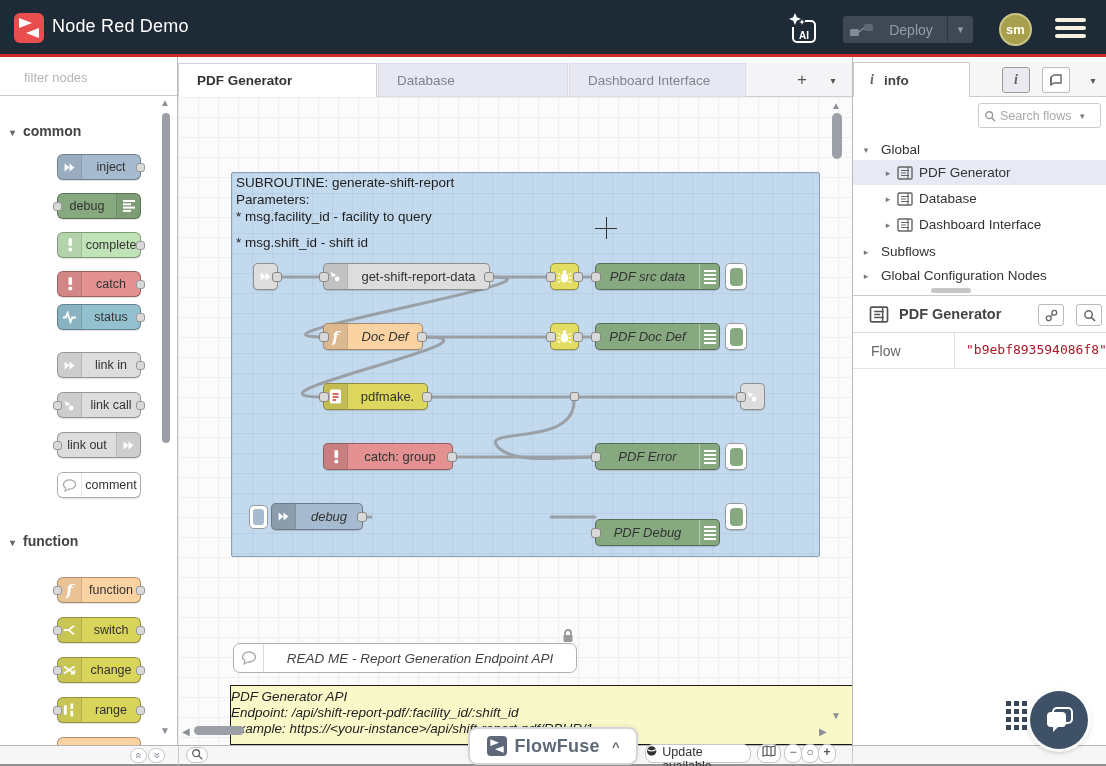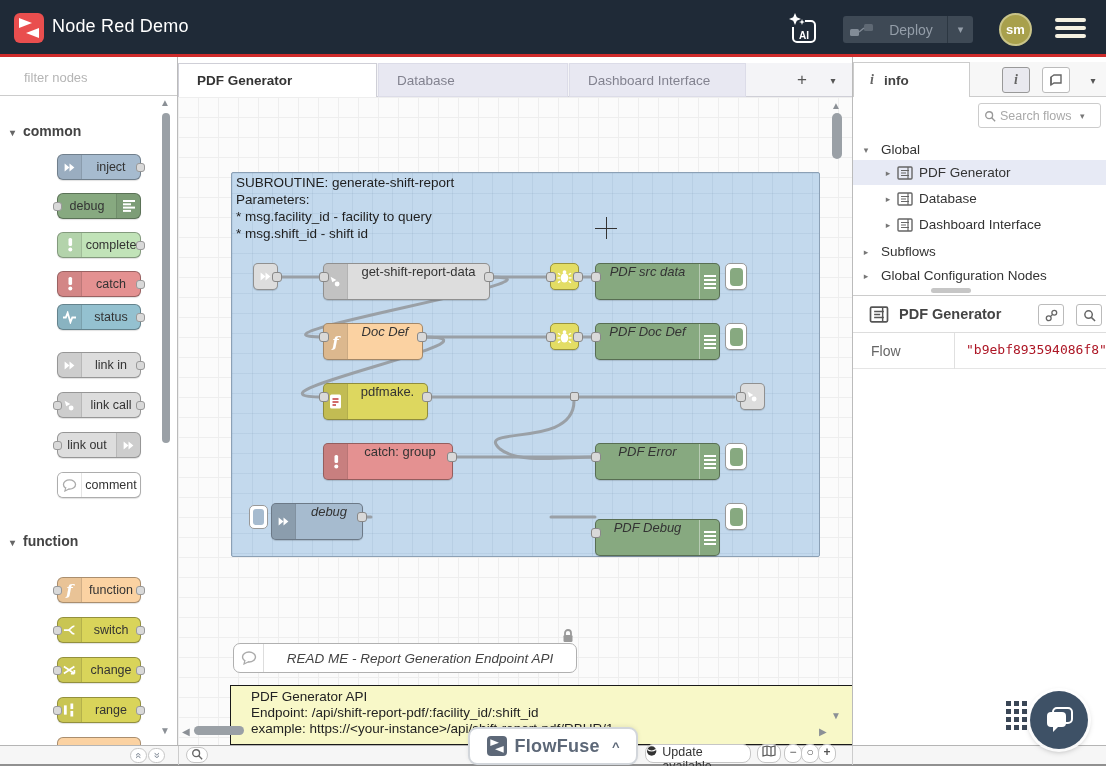--- a/index.html
+++ b/index.html
@@ -42,40 +42,40 @@
   #tab-add { position:absolute; left:612px; top:5px; width:24px; height:24px; font-size:17px; color:#555; text-align:center; line-height:24px; cursor:pointer; }
   #tab-menu { position:absolute; left:645px; top:8px; width:20px; height:20px; font-size:10px; color:#555; text-align:center; line-height:20px; cursor:pointer; }
 
   
   #canvas { position:absolute; left:178px; top:97px; width:674px; height:648px; overflow:hidden; background-color:#fbfbfb;
     background-image:linear-gradient(#eeeeee 1px,transparent 1px),linear-gradient(90deg,#eeeeee 1px,transparent 1px); background-size:20px 20px; }
   #group-rect { position:absolute; left:53px; top:75px; width:589px; height:385px; background:#c3d9ed; border:1px solid #8ba0b5; border-radius:2px;
     background-image:linear-gradient(rgba(90,120,150,.10) 1px,transparent 1px),linear-gradient(90deg,rgba(90,120,150,.10) 1px,transparent 1px); background-size:20px 20px; }
   .gline { position:absolute; left:58px; font-size:13.5px; color:#1e1e1e; white-space:nowrap; }
   #wires { position:absolute; left:0; top:0; pointer-events:none; }
-  .cnode { position:absolute; height:37px; border:1px solid rgba(0,0,0,.35); border-radius:5px; display:flex; font-size:13px; color:#333; box-shadow:0 1px 1px rgba(0,0,0,.15); cursor:grab; }
+  .cnode { position:absolute; height:27px; border:1px solid rgba(0,0,0,.35); border-radius:5px; display:flex; align-items:center; font-size:13px; color:#333; box-shadow:0 1px 1px rgba(0,0,0,.15); cursor:grab; }
   .cnode .strip { width:24px; align-self:stretch; display:flex; align-items:center; justify-content:center; background:rgba(0,0,0,.12); border-right:1px solid rgba(0,0,0,.08); border-radius:4px 0 0 4px; }
   .cnode .clabel { flex:1; text-align:center; padding:0 4px; white-space:nowrap; }
   .cnode .lines-strip { width:20px; align-self:stretch; display:flex; flex-direction:column; align-items:center; justify-content:center; gap:2px; border-left:1px solid rgba(255,255,255,.4); }
   .cnode .lines-strip i { display:block; width:12px; height:2px; background:#fff; }
   .cport { position:absolute; top:8px; width:10px; height:10px; background:#d9d9d9; border:1px solid #888; border-radius:3px; }
   .cport.l { left:-5px; } .cport.r { right:-5px; }
   .italic { font-style:italic; }
   .toggle-btn { position:absolute; width:22px; height:27px; background:#fff; border:1px solid #999; border-radius:5px; display:flex; align-items:center; justify-content:center; cursor:pointer; box-shadow:0 1px 1px rgba(0,0,0,.15); }
   .toggle-btn i { display:block; width:13px; height:18px; background:#87a980; border-radius:4px; }
   .inject-btn { position:absolute; width:19px; height:24px; background:#fff; border:1px solid #999; border-radius:5px; display:flex; align-items:center; justify-content:center; cursor:pointer; }
   .inject-btn i { display:block; width:11px; height:16px; background:#a6bbcf; border-radius:3px; }
   .sq-node { position:absolute; width:25px; height:27px; border:1px solid rgba(0,0,0,.35); border-radius:5px; display:flex; align-items:center; justify-content:center; box-shadow:0 1px 1px rgba(0,0,0,.15); cursor:grab; }
   #junction { position:absolute; left:392px; top:295px; width:9px; height:9px; background:#d9d9d9; border:1px solid #888; border-radius:2px; }
   #crosshair-v { position:absolute; left:428px; top:120px; width:1px; height:22px; background:#333; }
   #crosshair-h { position:absolute; left:417px; top:131px; width:22px; height:1px; background:#333; }
   #readme { position:absolute; left:55px; top:546px; width:344px; height:30px; background:#fff; border:1px solid #b0b0b0; border-radius:7px; display:flex; align-items:center; cursor:grab; }
   #readme .strip { width:30px; align-self:stretch; display:flex; align-items:center; justify-content:center; border-right:1px solid #ddd; }
   #readme .rlabel { flex:1; text-align:center; font-size:13.5px; font-style:italic; color:#444; white-space:nowrap; }
-  #note-group { position:absolute; left:52px; top:588px; width:688px; height:60px; background:#f8f8c8; border:1px solid #1a1a1a; padding:3px 20px; overflow:hidden; }
+  #note-group { position:absolute; left:52px; top:588px; width:688px; height:60px; background:#f8f8c8; border:1px solid #1a1a1a; padding:3px 0; overflow:hidden;font-style:italic; }
   .nline { font-size:13.5px; color:#222; line-height:16px; white-space:nowrap; }
   .scroll-glyph { position:absolute; color:#8b9096; font-size:10px; }
   .sc-thumb { position:absolute; background:#9aa0a6; border-radius:5px; }
 
   
   #sidebar { position:absolute; left:852px; top:57px; width:254px; height:688px; background:#fff; border-left:1px solid #bbb; overflow:hidden; }
   #sb-tabbar { position:absolute; left:0; top:5px; width:254px; height:35px; border-bottom:1px solid #ccc; background:#f7f7f7; }
   #sb-tab-info { position:absolute; left:0; top:0; width:117px; height:35px; background:#fff; border:1px solid #ccc; border-bottom:none; display:flex; align-items:center; padding-left:16px; gap:10px; font-size:13.5px; font-weight:bold; color:#444; cursor:pointer; }
   .i-glyph { font-family:"Liberation Serif",serif; font-weight:bold; font-style:italic; color:#666; font-size:14px; }
   .sb-btn { position:absolute; top:5px; width:28px; height:26px; border:1px solid #bbb; border-radius:3px; background:#fff; display:flex; align-items:center; justify-content:center; cursor:pointer; }
@@ -312,21 +312,21 @@
     <div id="tab-add">+</div>
     <div id="tab-menu">▾</div>
   </div>
 
   <div id="canvas">
     <div id="group-rect"></div>
 
     <div class="gline" style="top:78px">SUBROUTINE: generate-shift-report</div>
     <div class="gline" style="top:95px">Parameters:</div>
     <div class="gline" style="top:112px">* msg.facility_id - facility to query</div>
-    <div class="gline" style="top:129px">* msg.shift_id - shift id</div>
+    <div class="gline" style="top:138px">* msg.shift_id - shift id</div>
 
     <svg id="wires" width="674" height="648" viewBox="0 0 674 648">
       <g fill="none" stroke="#9aa0a6" stroke-width="3" stroke-linecap="round">
         <path d="M99 180 H145"></path>
         <path d="M312 180 H372"></path>
         <path d="M401 180 H417"></path>
         <path d="M312 180 C412 180 45 240 145 240"></path>
         <path d="M245 240 H372"></path>
         <path d="M401 240 H417"></path>
         <path d="M245 240 C345 240 45 300 145 300"></path>

